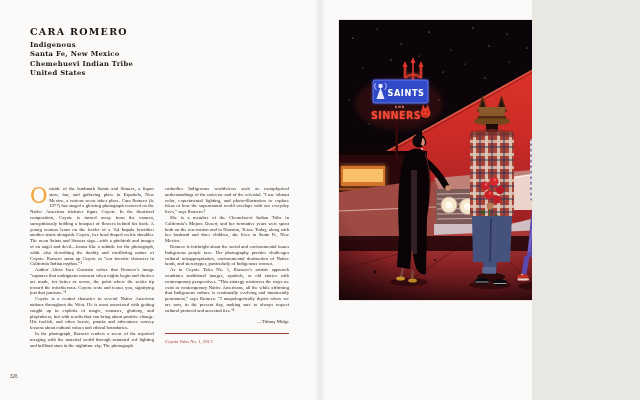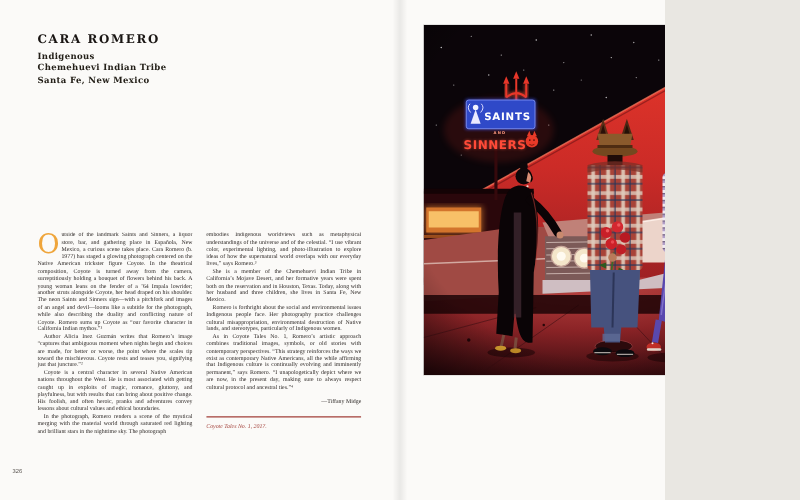--- a/index.html
+++ b/index.html
@@ -31,22 +31,23 @@
 <body>
 
 <div class="spread">
 
   <div class="left-page">
 
     <div class="artist-header">
       <h1 class="artist-name">CARA ROMERO</h1>
       <div class="heritage">
         <div>Indigenous</div>
+        <div>Santa Fe, New Mexico</div>
         <div>Chemehuevi Indian Tribe</div>
-        <div>Santa Fe, New Mexico</div>
+        <div>United States</div>
       </div>
     </div>
 
     <div class="columns">
       <div class="col">
         <p class="first"><span class="dropcap">O</span><span>utside of the landmark Saints and Sinners, a liquor store, bar, and gathering place in Española, New Mexico, a curious scene takes place. Cara Romero (b. 1977) has staged a glowing photograph centered on the Native American trickster figure Coyote. In the theatrical composition, Coyote is turned away from the camera, surreptitiously holding a bouquet of flowers behind his back. A young woman leans on the fender of a ’64 Impala lowrider; another struts alongside Coyote, her head draped on his shoulder. The neon Saints and Sinners sign—with a pitchfork and images of an angel and devil—looms like a subtitle for the photograph, while also describing the duality and conflicting nature of Coyote. Romero sums up Coyote as “our favorite character in California Indian mythos.”¹</span></p>
         <p>Author Alicia Inez Guzmán writes that Romero’s image “captures that ambiguous moment when nights begin and choices are made, for better or worse, the point where the scales tip toward the mischievous. Coyote rests and teases you, signifying just that juncture.”²</p>
         <p>Coyote is a central character in several Native American nations throughout the West. He is most associated with getting caught up in exploits of magic, romance, gluttony, and playfulness, but with results that can bring about positive change. His foolish, and often heroic, pranks and adventures convey lessons about cultural values and ethical boundaries.</p>
         <p>In the photograph, Romero renders a scene of the mystical merging with the material world through saturated red lighting and brilliant stars in the nighttime sky. The photograph</p>
       </div>

